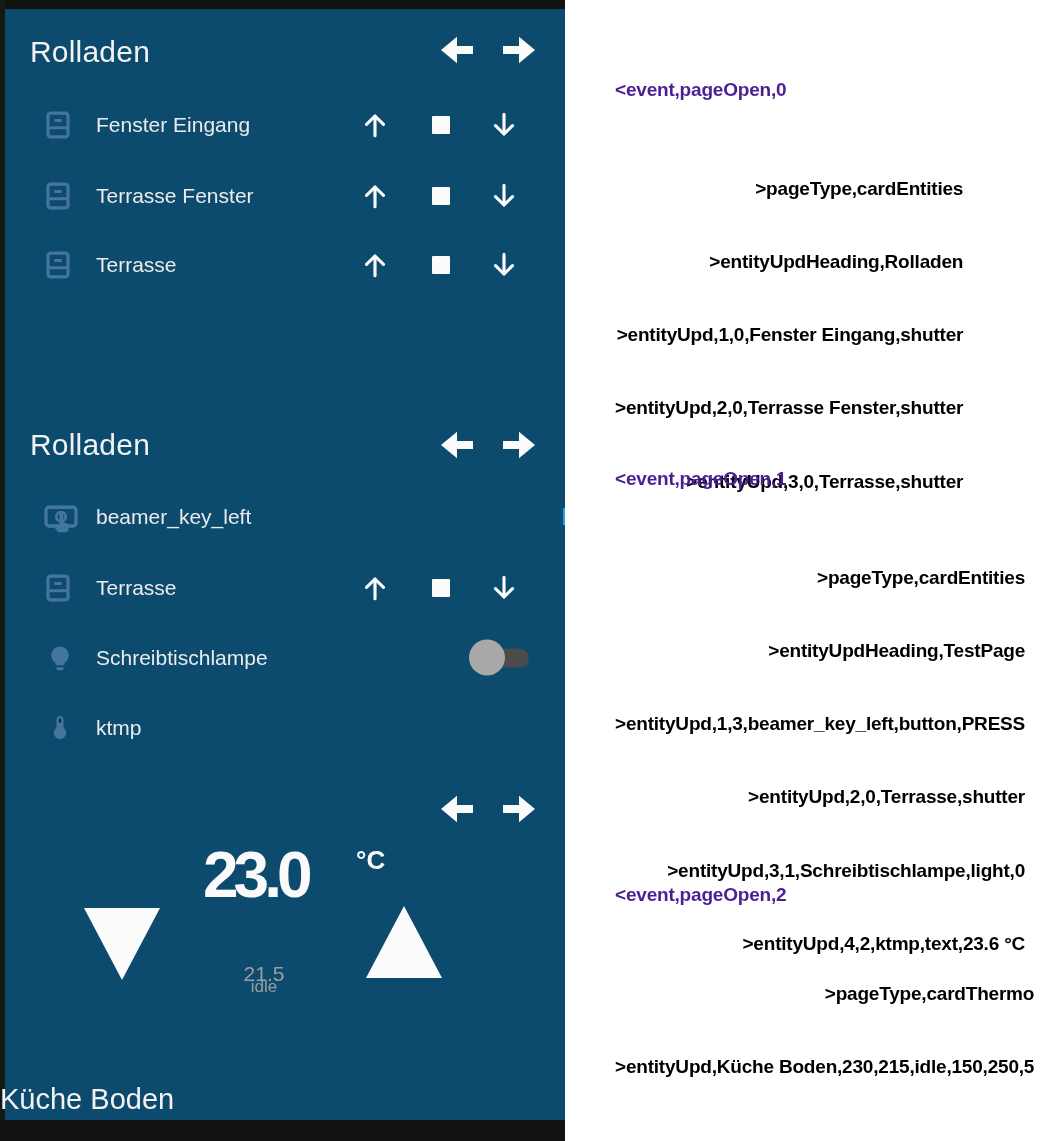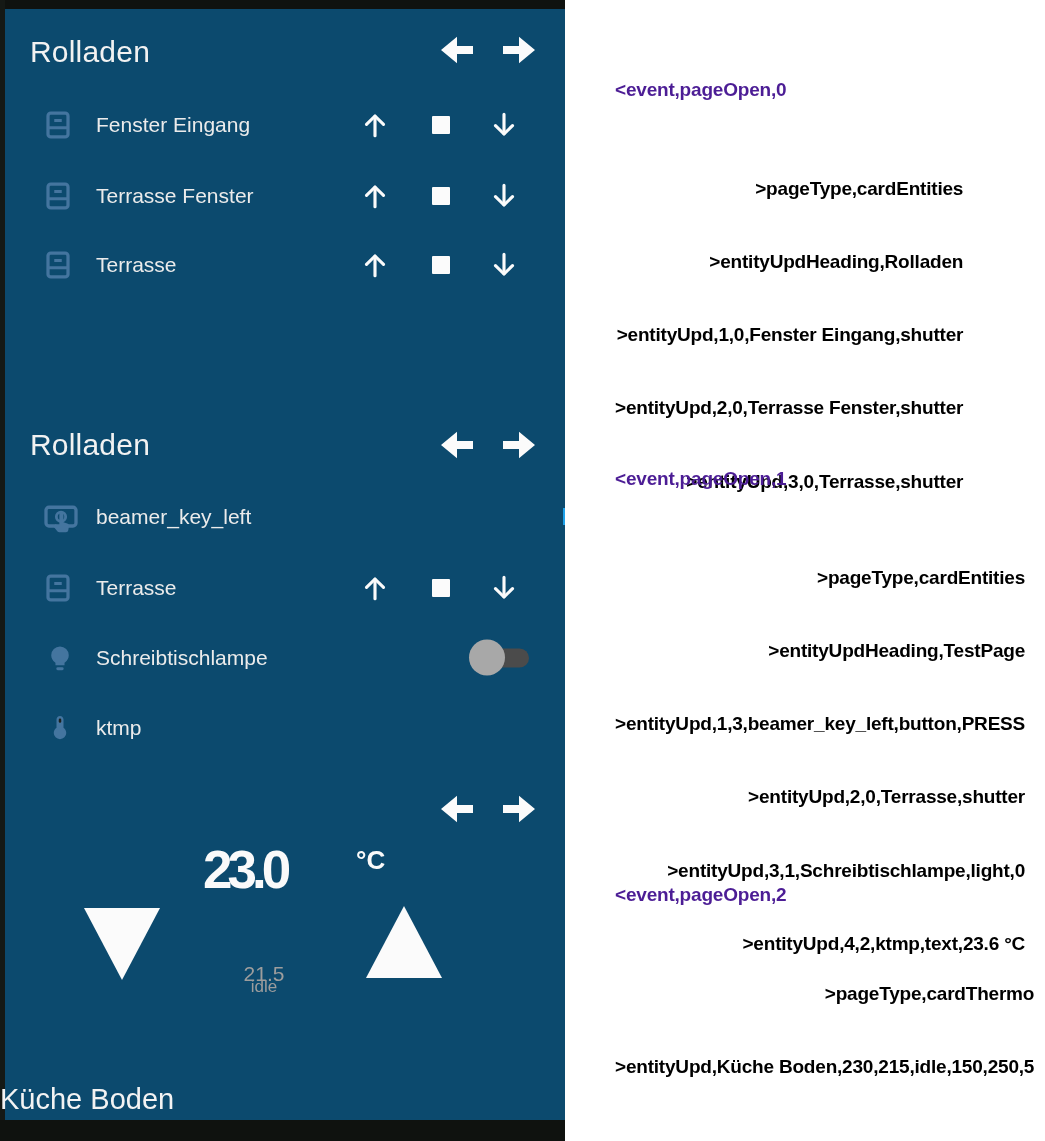--- a/index.html
+++ b/index.html
@@ -36,21 +36,21 @@
 
   .toggle { position:absolute; left:468px; top:50%; transform:translateY(-50%);
             width:60px; height:37px; }
   .toggle .track { position:absolute; left:14px; top:9px; width:46px; height:19px;
                    border-radius:10px; background:#4b4b4b; }
   .toggle .knob  { position:absolute; left:0; top:0; width:36px; height:36px;
                    border-radius:50%; background:#a8a8a8; }
 
   
   .thermo-temp { position:absolute; left:203px; top:843px; color:#fafafa;
-                 font-size:53px; font-weight:bold; letter-spacing:-5px; line-height:1; }
+                 font-size:64px; font-weight:bold; letter-spacing:-5px; line-height:1; }
   .thermo-unit { position:absolute; left:356px; top:845px; color:#fafafa;
                  font-size:26px; font-weight:bold; letter-spacing:0; }
   .tri-btn { position:absolute; }
   .tri-down { left:84px;  top:908px; }
   .tri-up   { left:366px; top:906px; }
   .thermo-set   { position:absolute; left:0; top:946px; width:528px; text-align:center;
                   color:#9d9d9d; font-size:21px;margin-top:16px; }
   .thermo-state { position:absolute; left:0; top:977px; width:528px; text-align:center;
                   color:#9d9d9d; font-size:17px; }
   .thermo-name  { position:absolute; left:0; top:1083px; width:528px; text-align:left;

